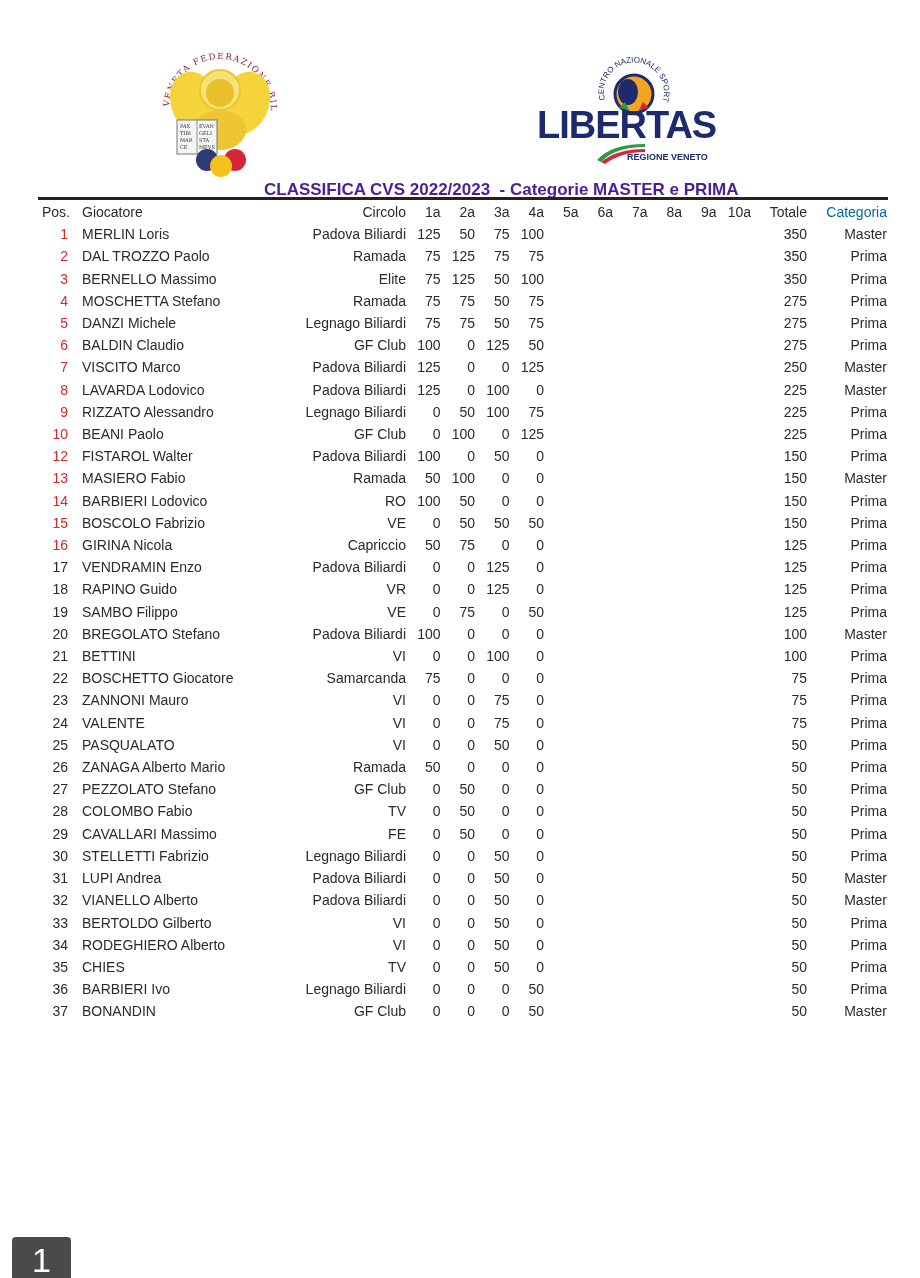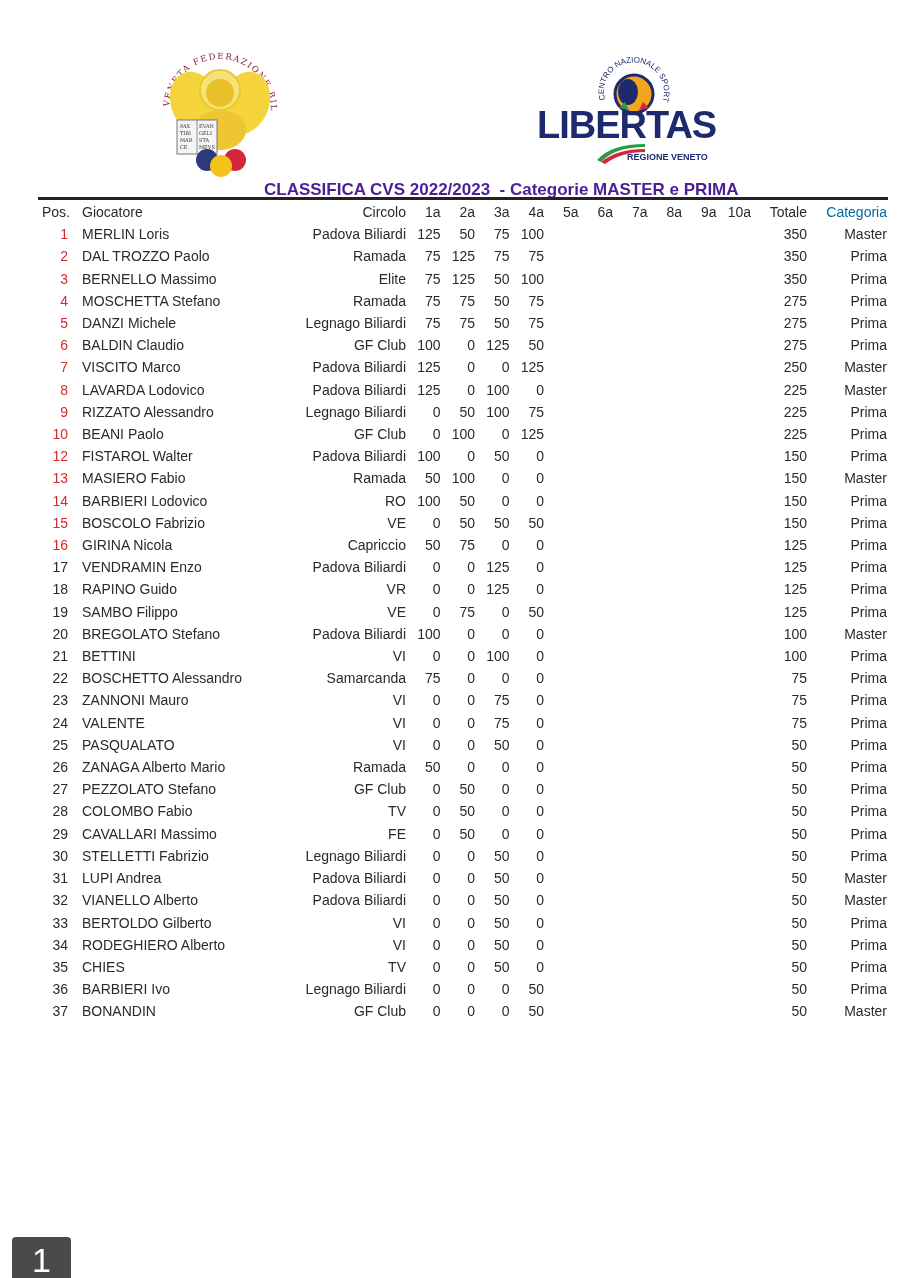--- a/index.html
+++ b/index.html
@@ -443,21 +443,21 @@
         <td class="c-r"></td>
         <td class="c-r"></td>
         <td class="c-r"></td>
         <td class="c-r"></td>
         <td class="c-r"></td>
         <td class="c-tot">100</td>
         <td class="c-cat">Prima</td>
       </tr>
       <tr>
         <td class="c-pos">22</td>
-        <td class="c-name">BOSCHETTO Alessandro</td>
+        <td class="c-name">BOSCHETTO Giocatore</td>
         <td class="c-club">Samarcanda</td>
         <td class="c-r">75</td>
         <td class="c-r">0</td>
         <td class="c-r">0</td>
         <td class="c-r">0</td>
         <td class="c-r"></td>
         <td class="c-r"></td>
         <td class="c-r"></td>
         <td class="c-r"></td>
         <td class="c-r"></td>

